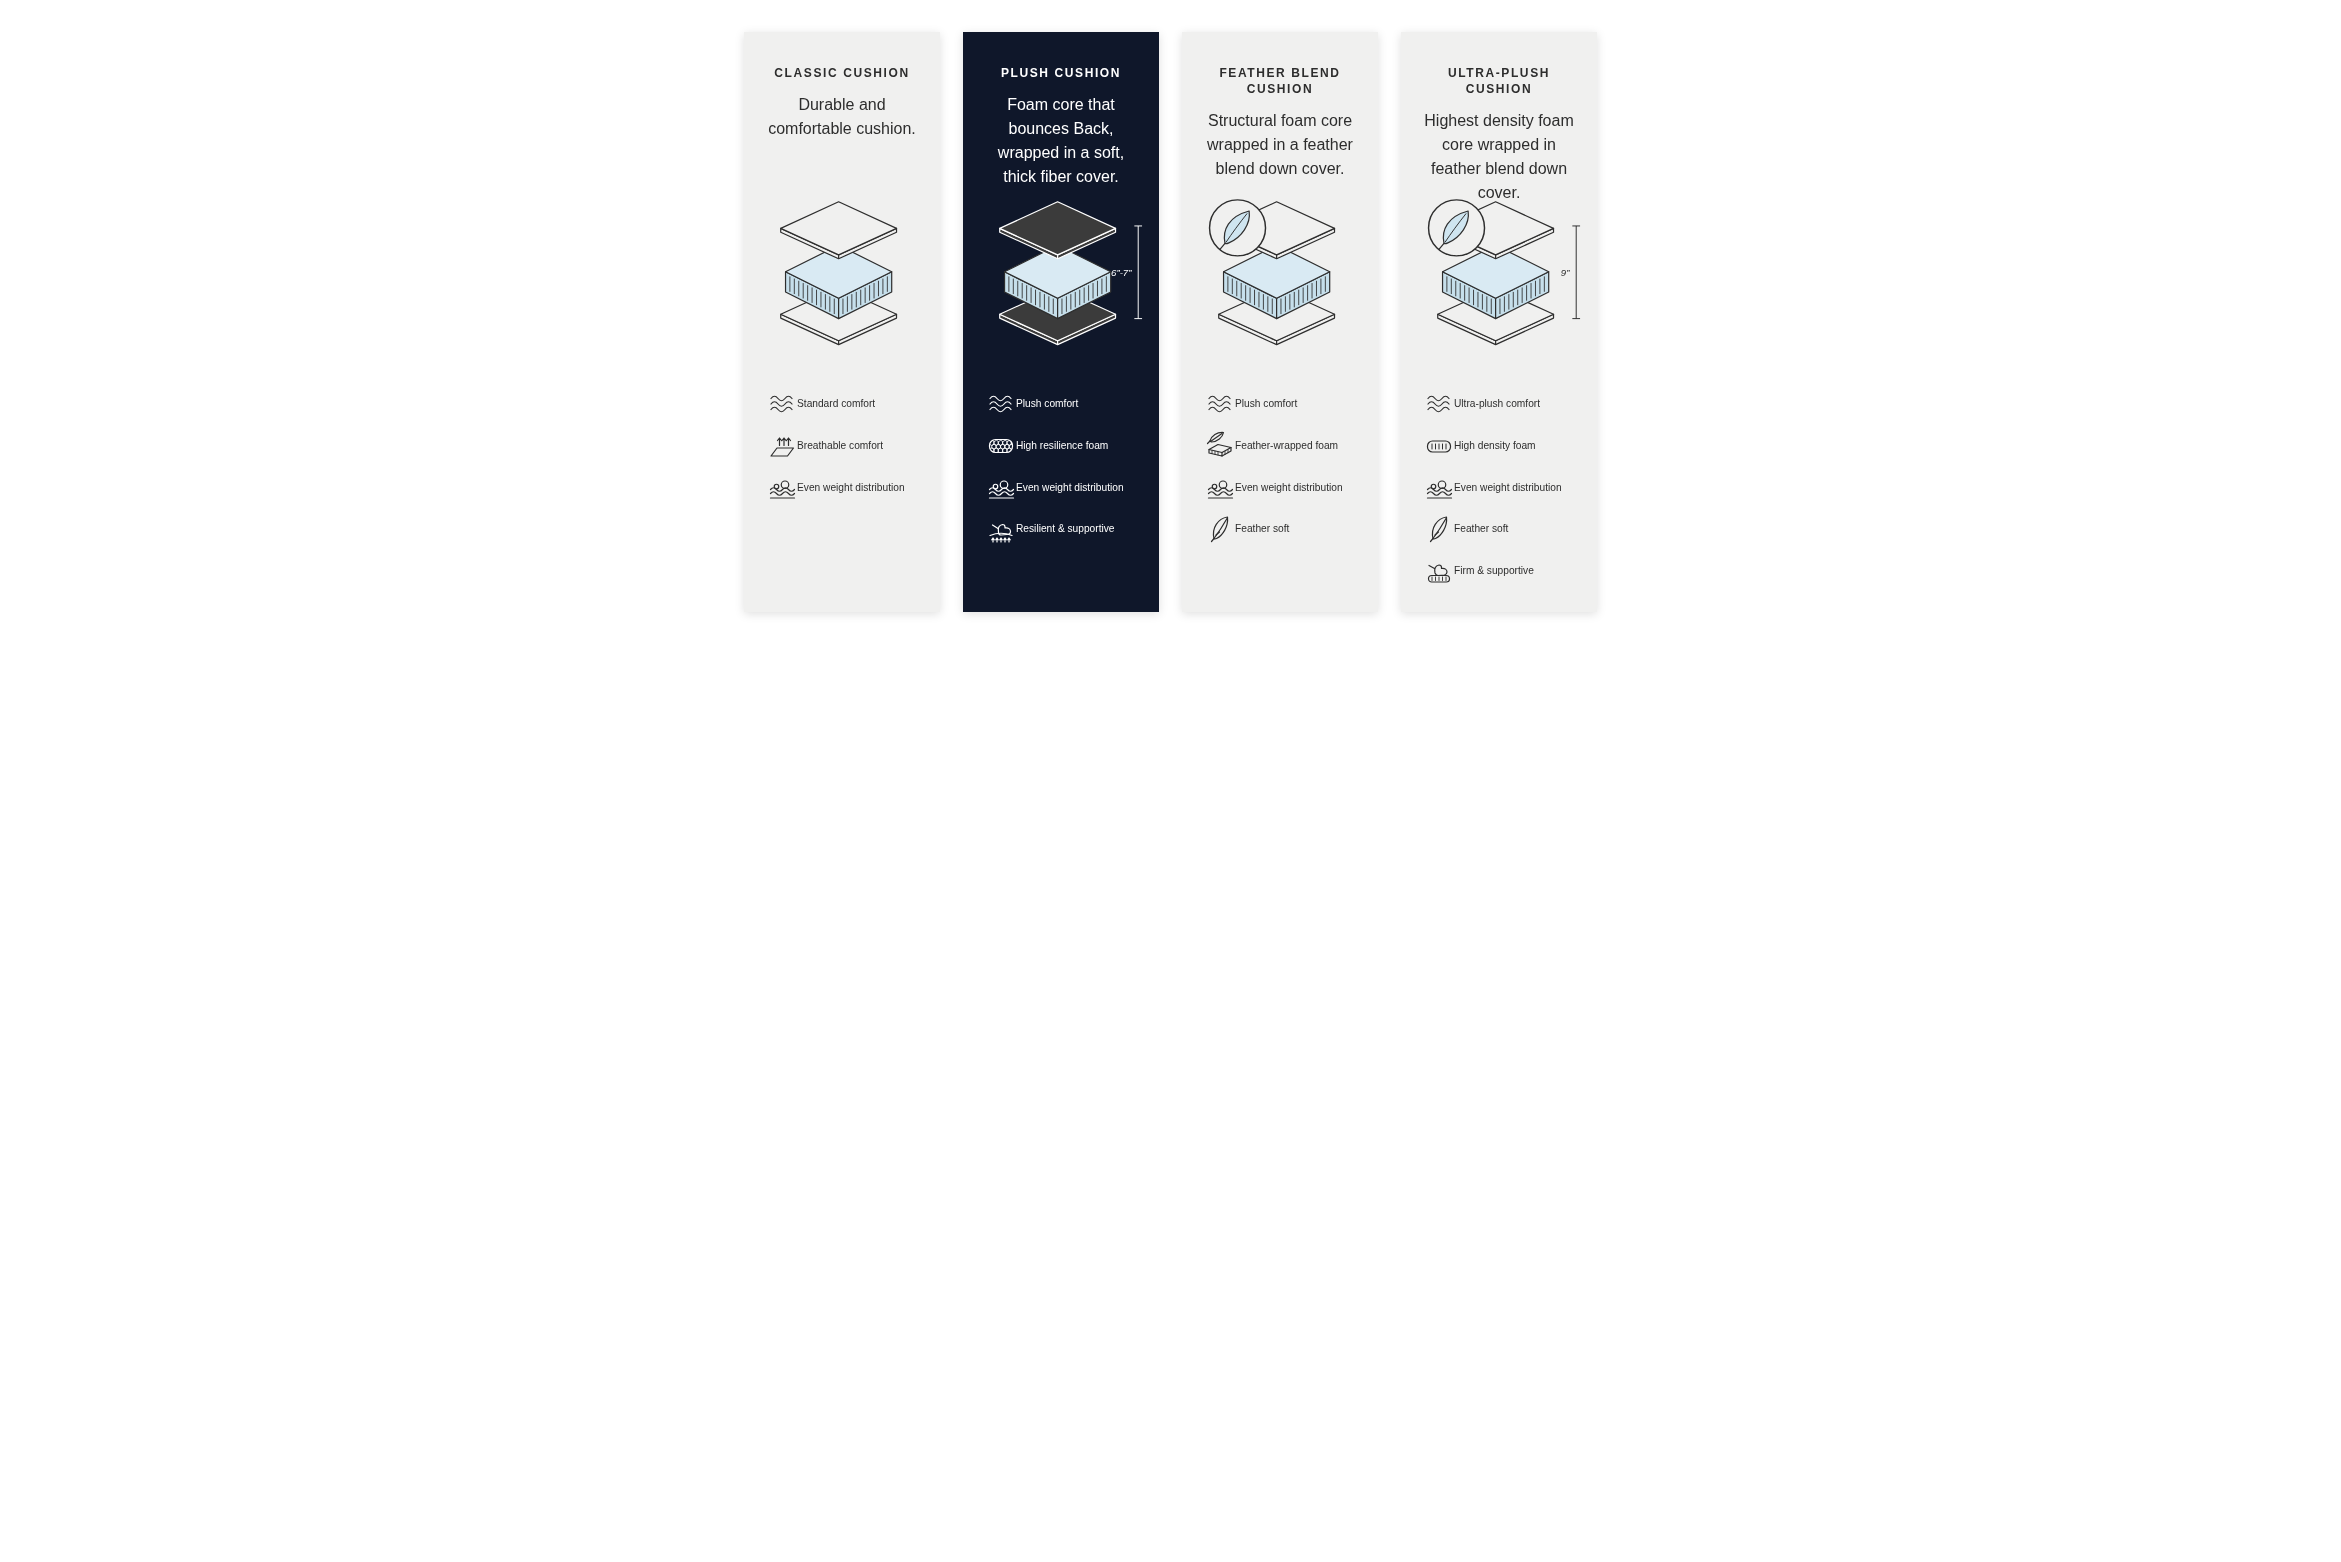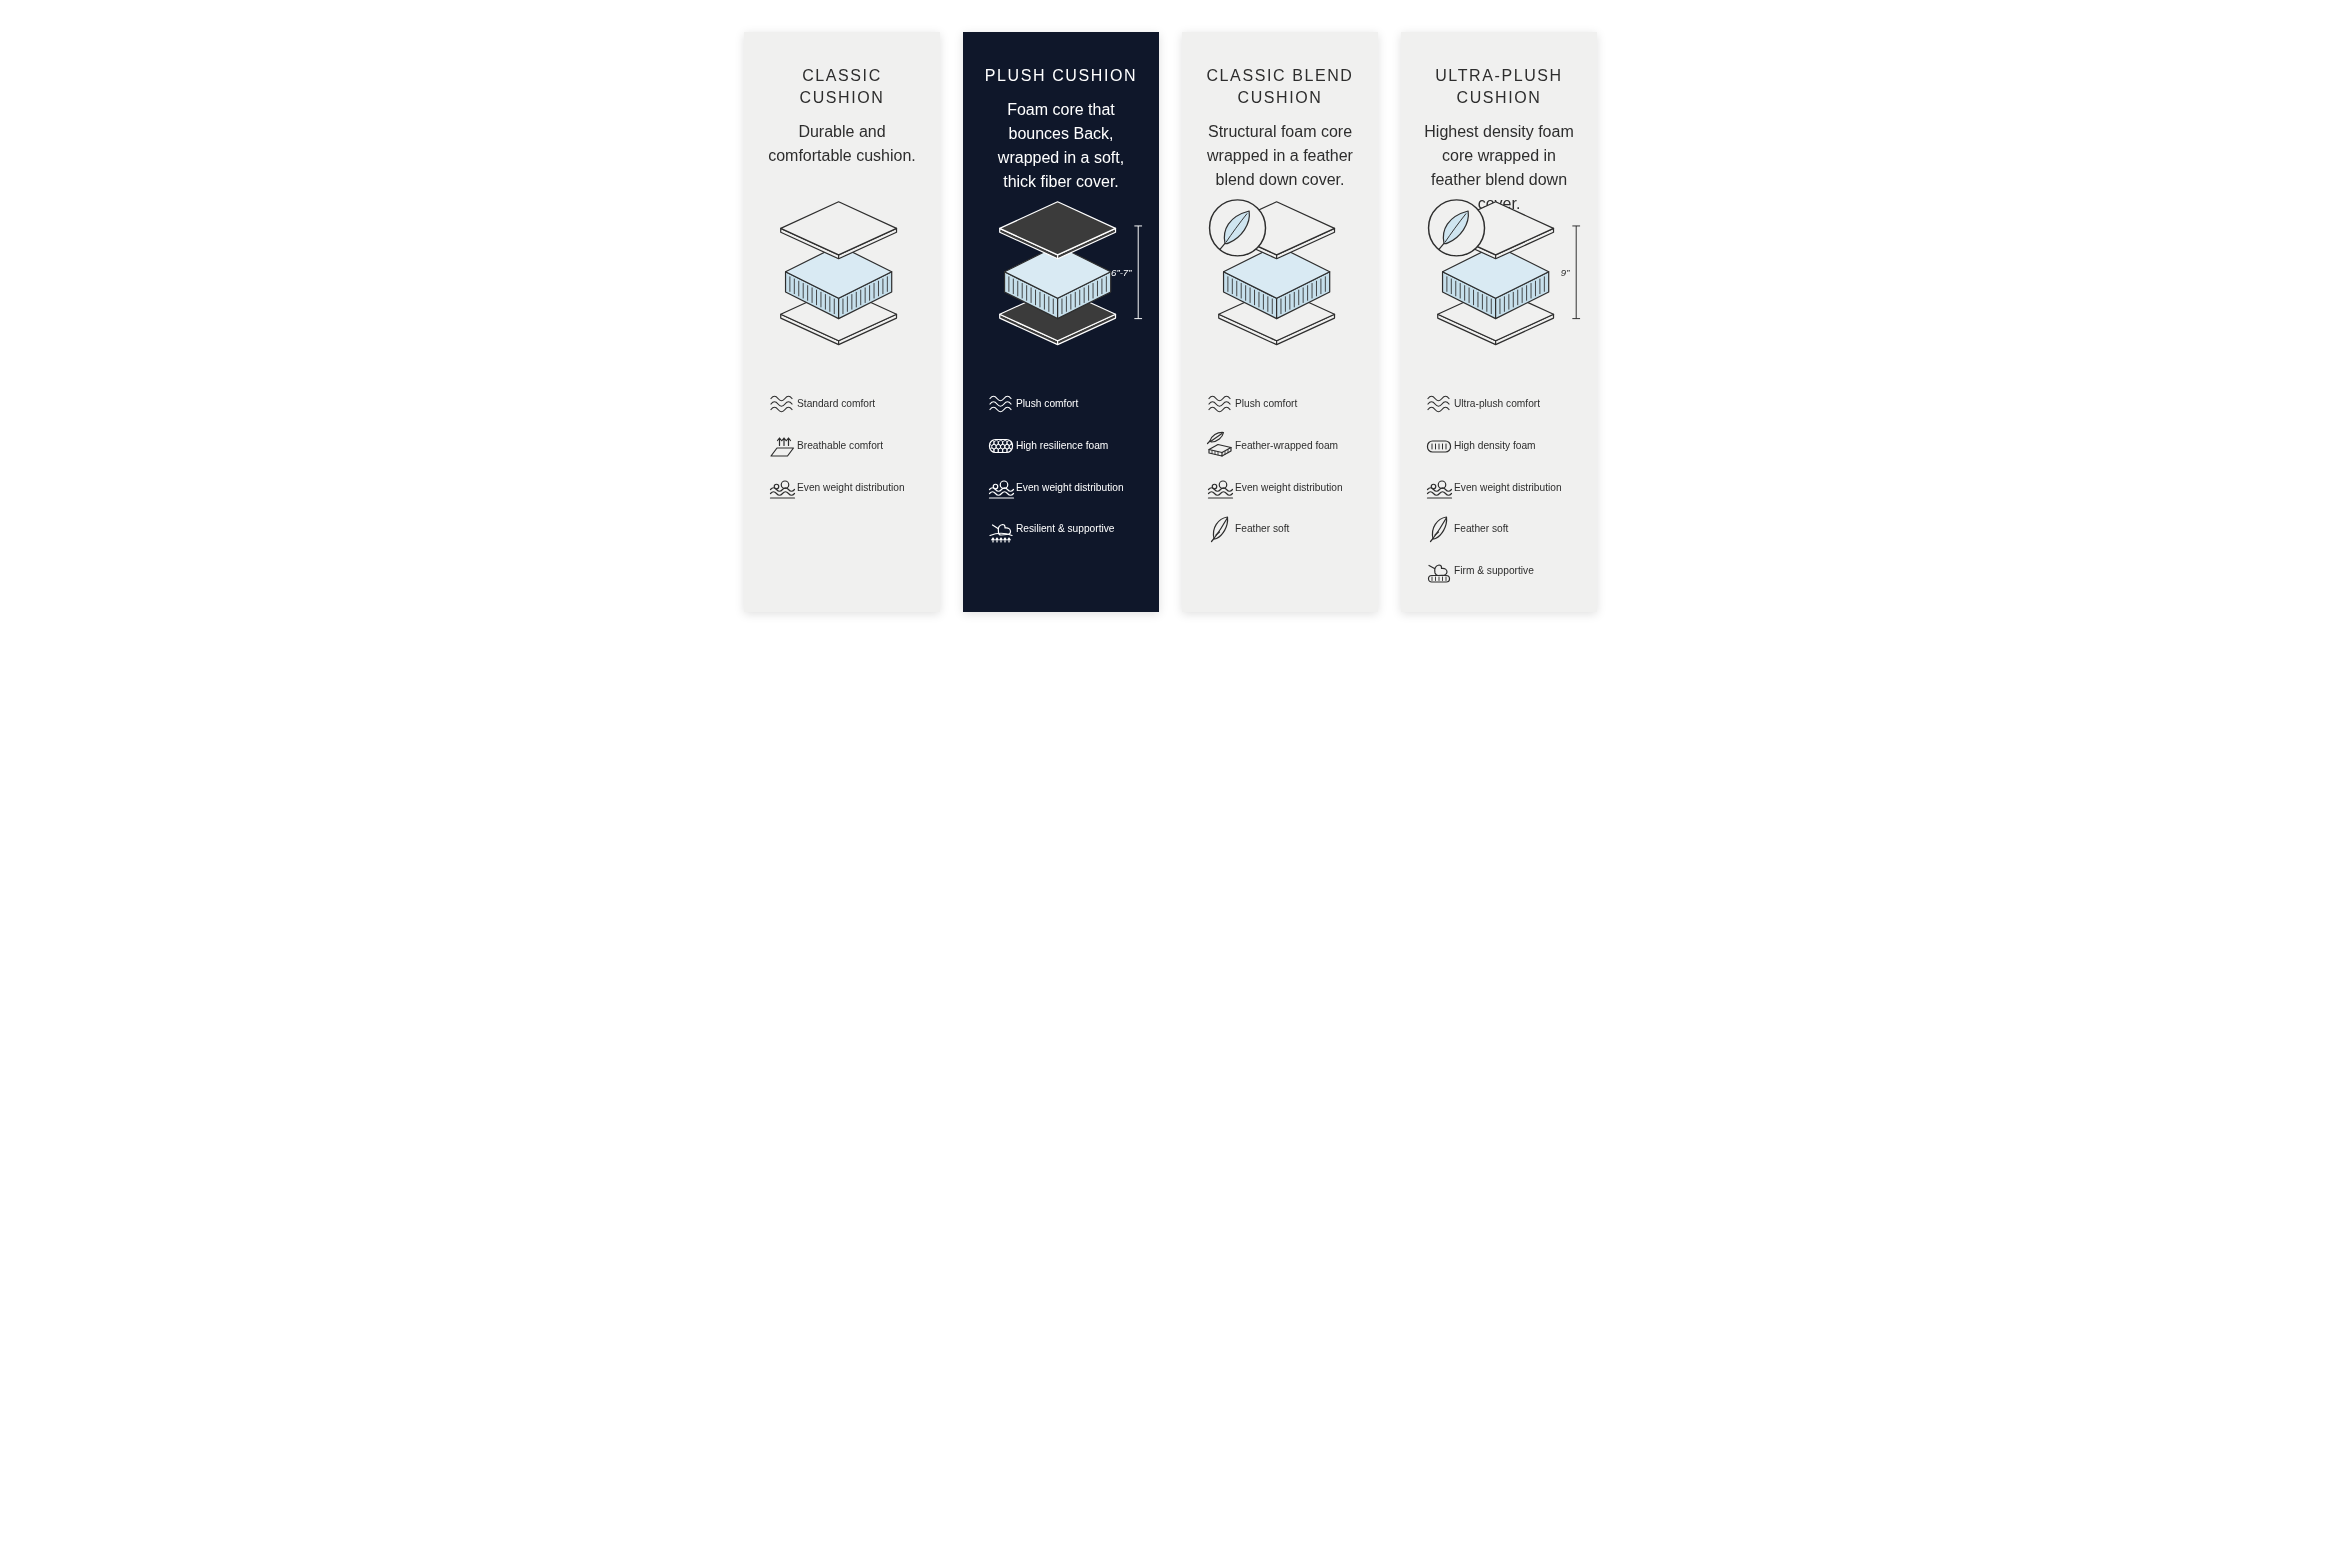--- a/index.html
+++ b/index.html
@@ -1,21 +1,21 @@
 <!DOCTYPE html>
 <html style="font-size:9.3px"><head>
 <meta charset="utf-8">
 <style>
   html,body{margin:0;padding:0;background:#ffffff;font-family:"Liberation Sans","DejaVu Sans",sans-serif;color:#2d2d2d;}
   .board{display:flex;gap:23px;justify-content:center;align-items:stretch;padding:32px 33px;min-width:909px;}
   .card{width:196px;box-sizing:border-box;background:#f0f0ef;box-shadow:0 1.7px 9.3px rgba(0,0,0,0.13);
         padding:33px 15px 26px;display:flex;flex-direction:column;}
   .card.dark{background:#0f172a;color:#ffffff;}
   .card-header{height:108px;}
-  .card-title{margin:0 0 11.7px;font-size:16px;font-weight:normal;letter-spacing:1.6px;text-align:center;line-height:1.35;}
+  .card-title{margin:0 0 11.7px;font-size:12px;font-weight:bold;letter-spacing:1.6px;text-align:center;line-height:1.35;}
   .card-desc{margin:0 auto;font-size:16px;line-height:1.5;text-align:center;max-width:162px;}
   .diagram{height:201px;display:flex;align-items:center;justify-content:flex-start;font-style:italic;}
   .diagram svg{width:178px;height:auto;display:block;}
   .features{margin-top:15px;display:flex;flex-direction:column;gap:11.7px;padding-left:7px;}
   .feature{display:flex;align-items:center;}
   .f-icon{flex:0 0 31px;width:31px;display:flex;justify-content:center;align-items:center;}
   .f-label{font-size:10.2px;line-height:1.3;max-width:111px;}
 </style>
 </head>
 <body>
@@ -225,21 +225,21 @@
               <path d="M46 56 V49 M43.5 51.5 L46 48 L48.5 51.5"></path>
             </svg>
           </span>
           <span class="f-label">Resilient &amp; supportive</span>
         </div>
       </div>
   </div>
 
   <div class="card light">
     <div class="card-header">
-      <h2 class="card-title">CLASSIC BLEND CUSHION</h2>
+      <h2 class="card-title">FEATHER BLEND CUSHION</h2>
       <p class="card-desc">Structural foam core wrapped in a feather blend down cover.</p>
     </div>
     <div class="diagram">
         <svg viewBox="0 0 344 316">
           <g>
             <polygon points="45,243 165,298 285,243 285,251 165,306 45,251" fill="#f0f0ef" stroke="#2e2e2e" stroke-width="2.5" stroke-linejoin="round"></polygon>
             <polygon points="165,188 285,243 165,298 45,243" fill="#f0f0ef" stroke="#2e2e2e" stroke-width="2.5" stroke-linejoin="round"></polygon>
             <line x1="165" y1="298" x2="165" y2="306" stroke="#2e2e2e" stroke-width="2.5"></line>
           </g>
           <g>

